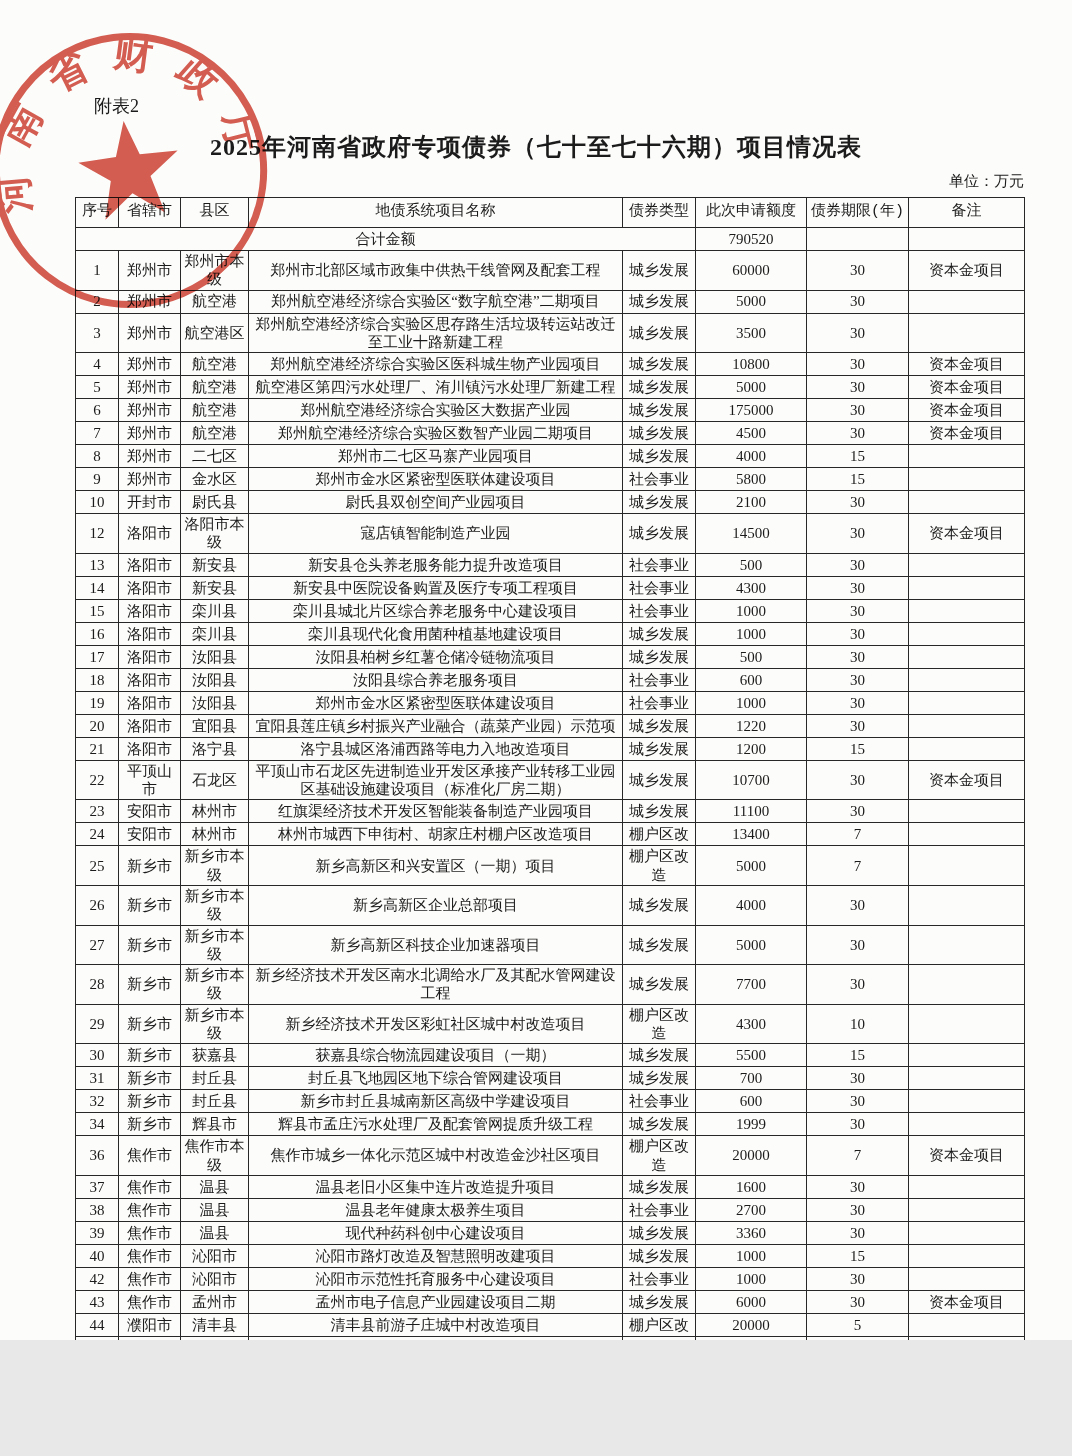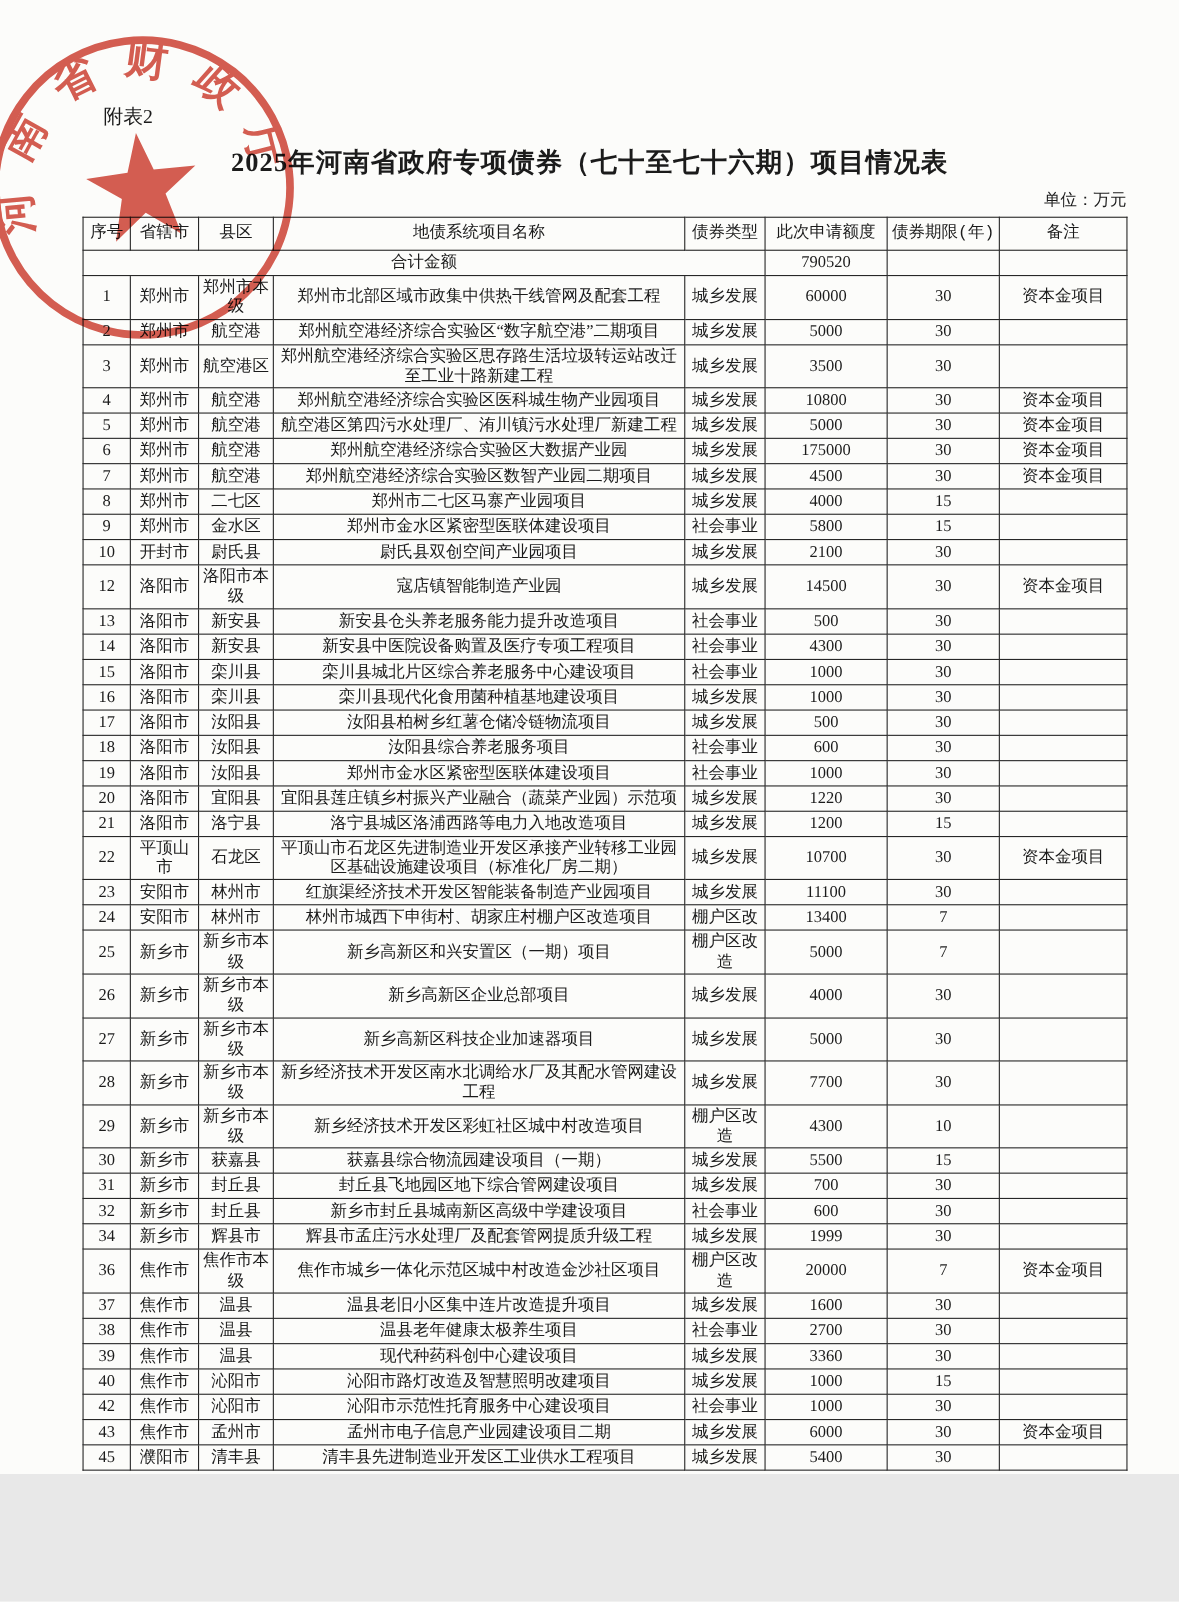--- a/index.html
+++ b/index.html
@@ -500,20 +500,30 @@
       <td>43</td>
       <td>焦作市</td>
       <td>孟州市</td>
       <td>孟州市电子信息产业园建设项目二期</td>
       <td>城乡发展</td>
       <td class="num">6000</td>
       <td class="num">30</td>
       <td>资本金项目</td>
     </tr>
 
+    <tr>
+      <td>44</td>
+      <td>濮阳市</td>
+      <td>清丰县</td>
+      <td>清丰县前游子庄城中村改造项目</td>
+      <td>棚户区改</td>
+      <td class="num">20000</td>
+      <td class="num">5</td>
+      <td></td>
+    </tr>
 
     <tr>
       <td>45</td>
       <td>濮阳市</td>
       <td>清丰县</td>
       <td>清丰县先进制造业开发区工业供水工程项目</td>
       <td>城乡发展</td>
       <td class="num">5400</td>
       <td class="num">30</td>
       <td></td>

